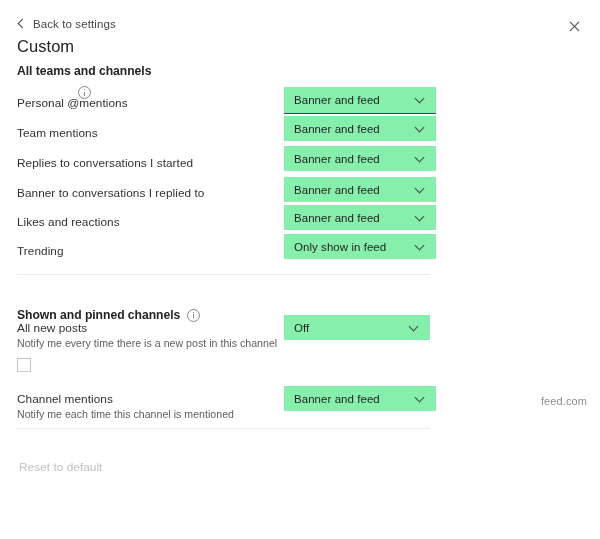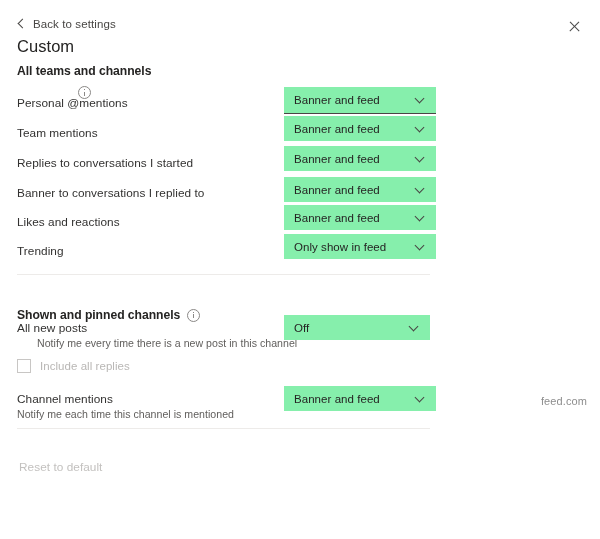--- a/index.html
+++ b/index.html
@@ -323,30 +323,29 @@
 
   <div class="divider" style="top:274px;"></div>
 
   <div class="section-head" style="top:307px;text-align:right;">
     <span class="txt">Shown and pinned channels</span>
     <span class="info-icon"></span>
   </div>
 
   <div class="row" style="top:320px;">
     <span class="row-label" style="top:0;">All new posts</span>
-    <span class="row-sub" style="top:16px;margin-left:20px;">Notify me every time there is a new post in this channel</span>
+    <span class="row-sub" style="top:16px;">Notify me every time there is a new post in this channel</span>
     <div class="dd" style="left:284px; top:-5px; width:146px;">
       <span class="dd-val">Off</span>
       <span class="chev-down"></span>
     </div>
   </div>
 
   <div class="cb-row" style="top:358px;">
     <span class="cb-box"></span>
-    <span class="cb-label">Include all replies</span>
   </div>
 
   <div class="row" style="top:391px;">
     <span class="row-label" style="top:0;">Channel mentions</span>
     <span class="row-sub" style="top:16px;">Notify me each time this channel is mentioned</span>
     <div class="dd" style="left:284px; top:-5px; width:152px;">
       <span class="dd-val">Banner and feed</span>
       <span class="chev-down"></span>
     </div>
   </div>

